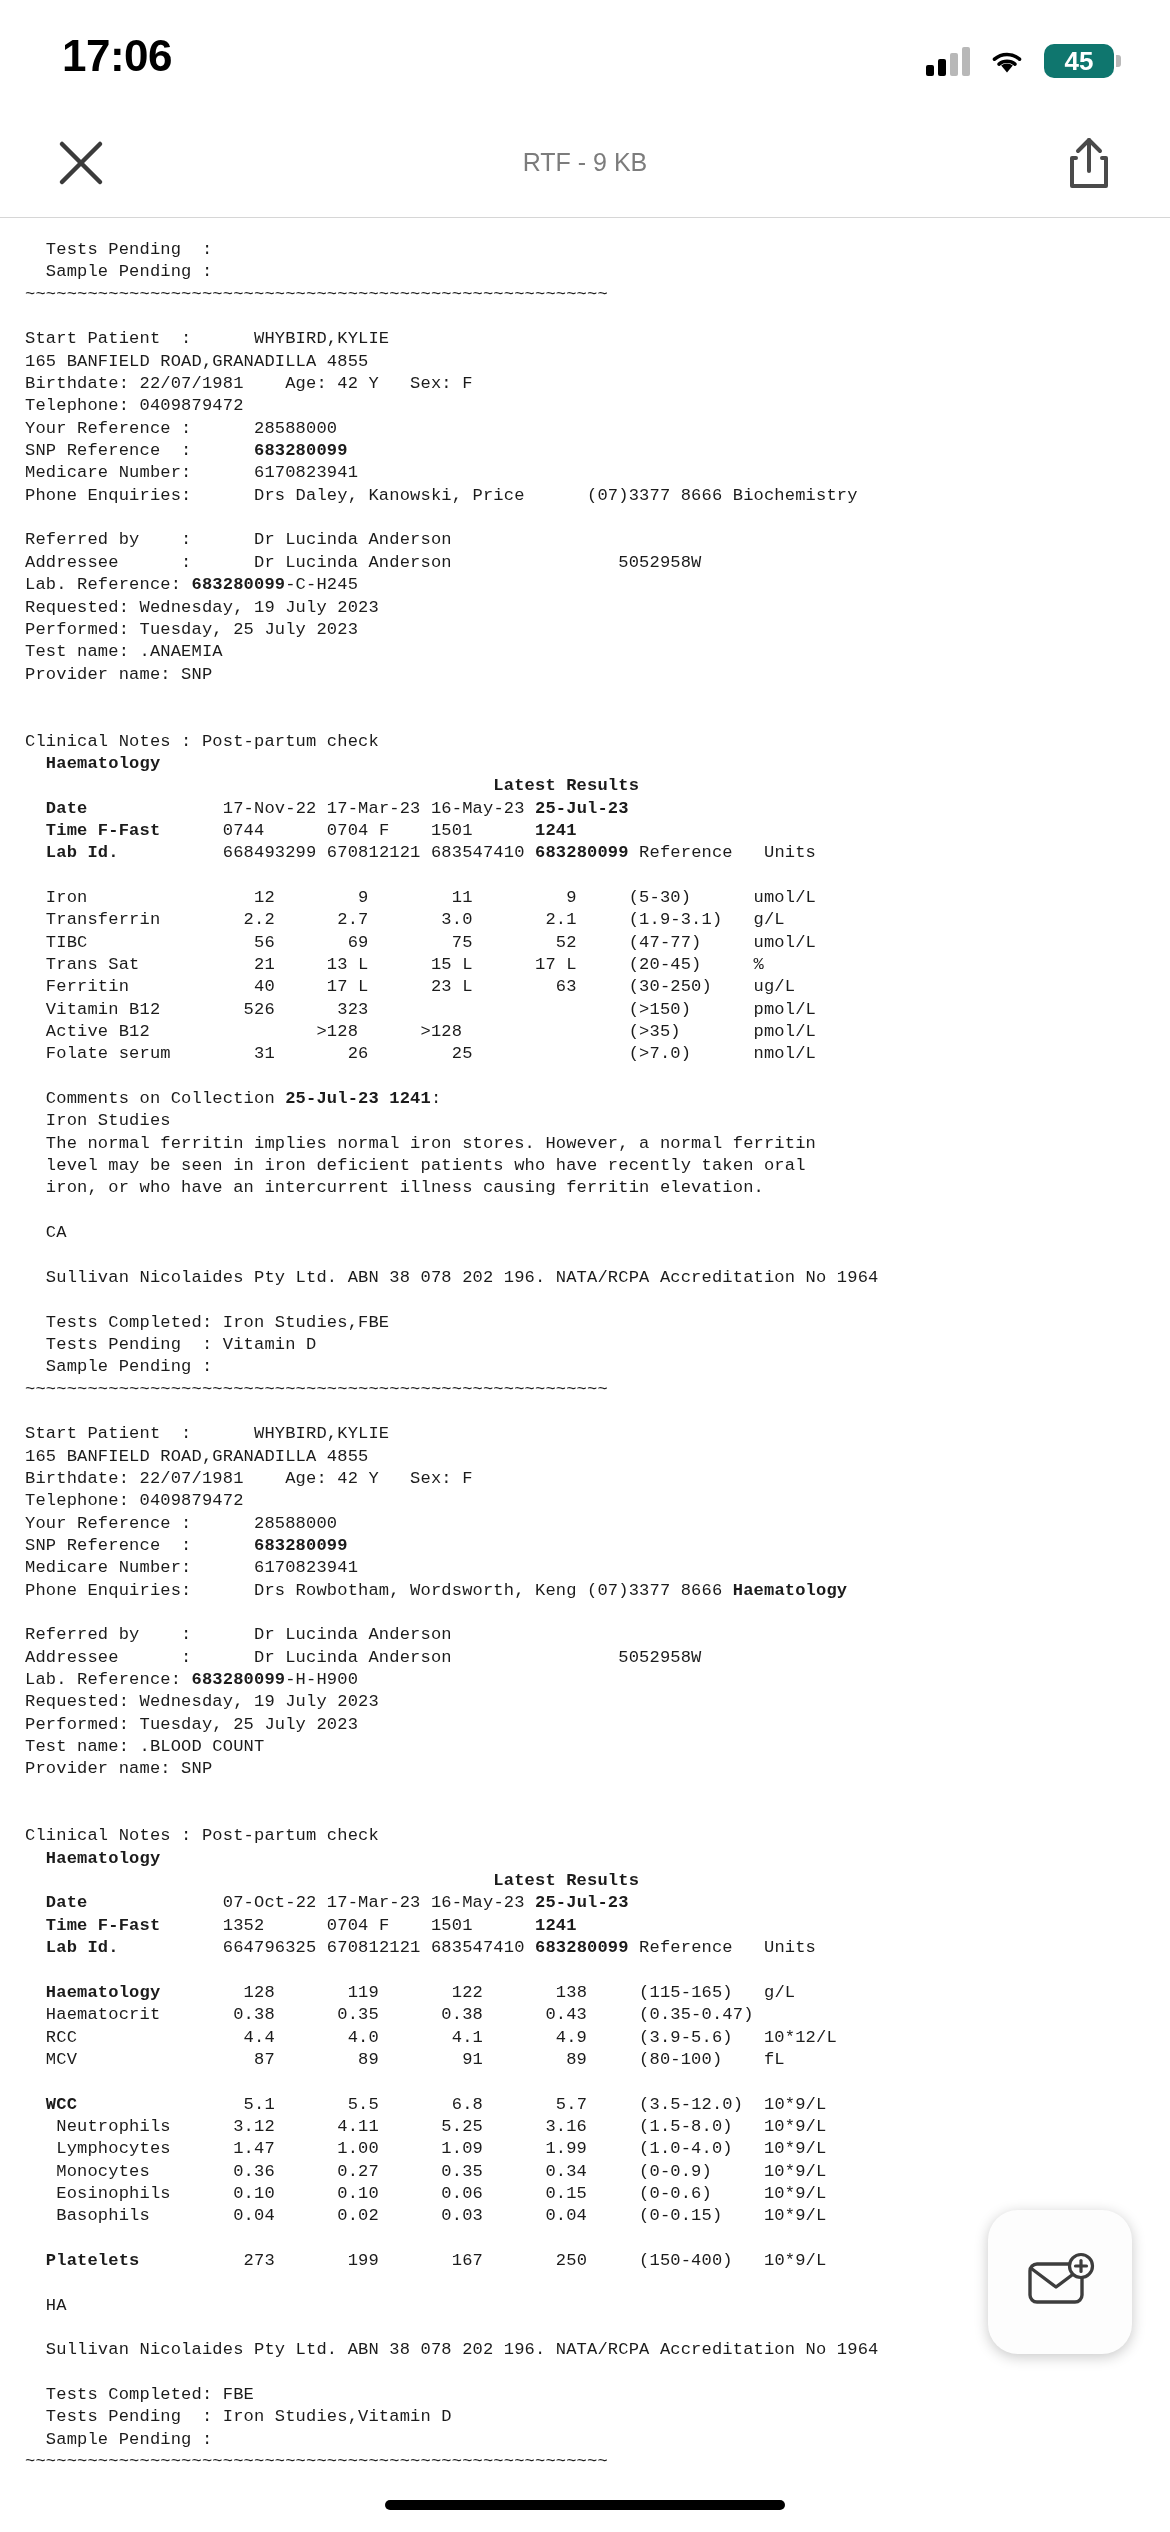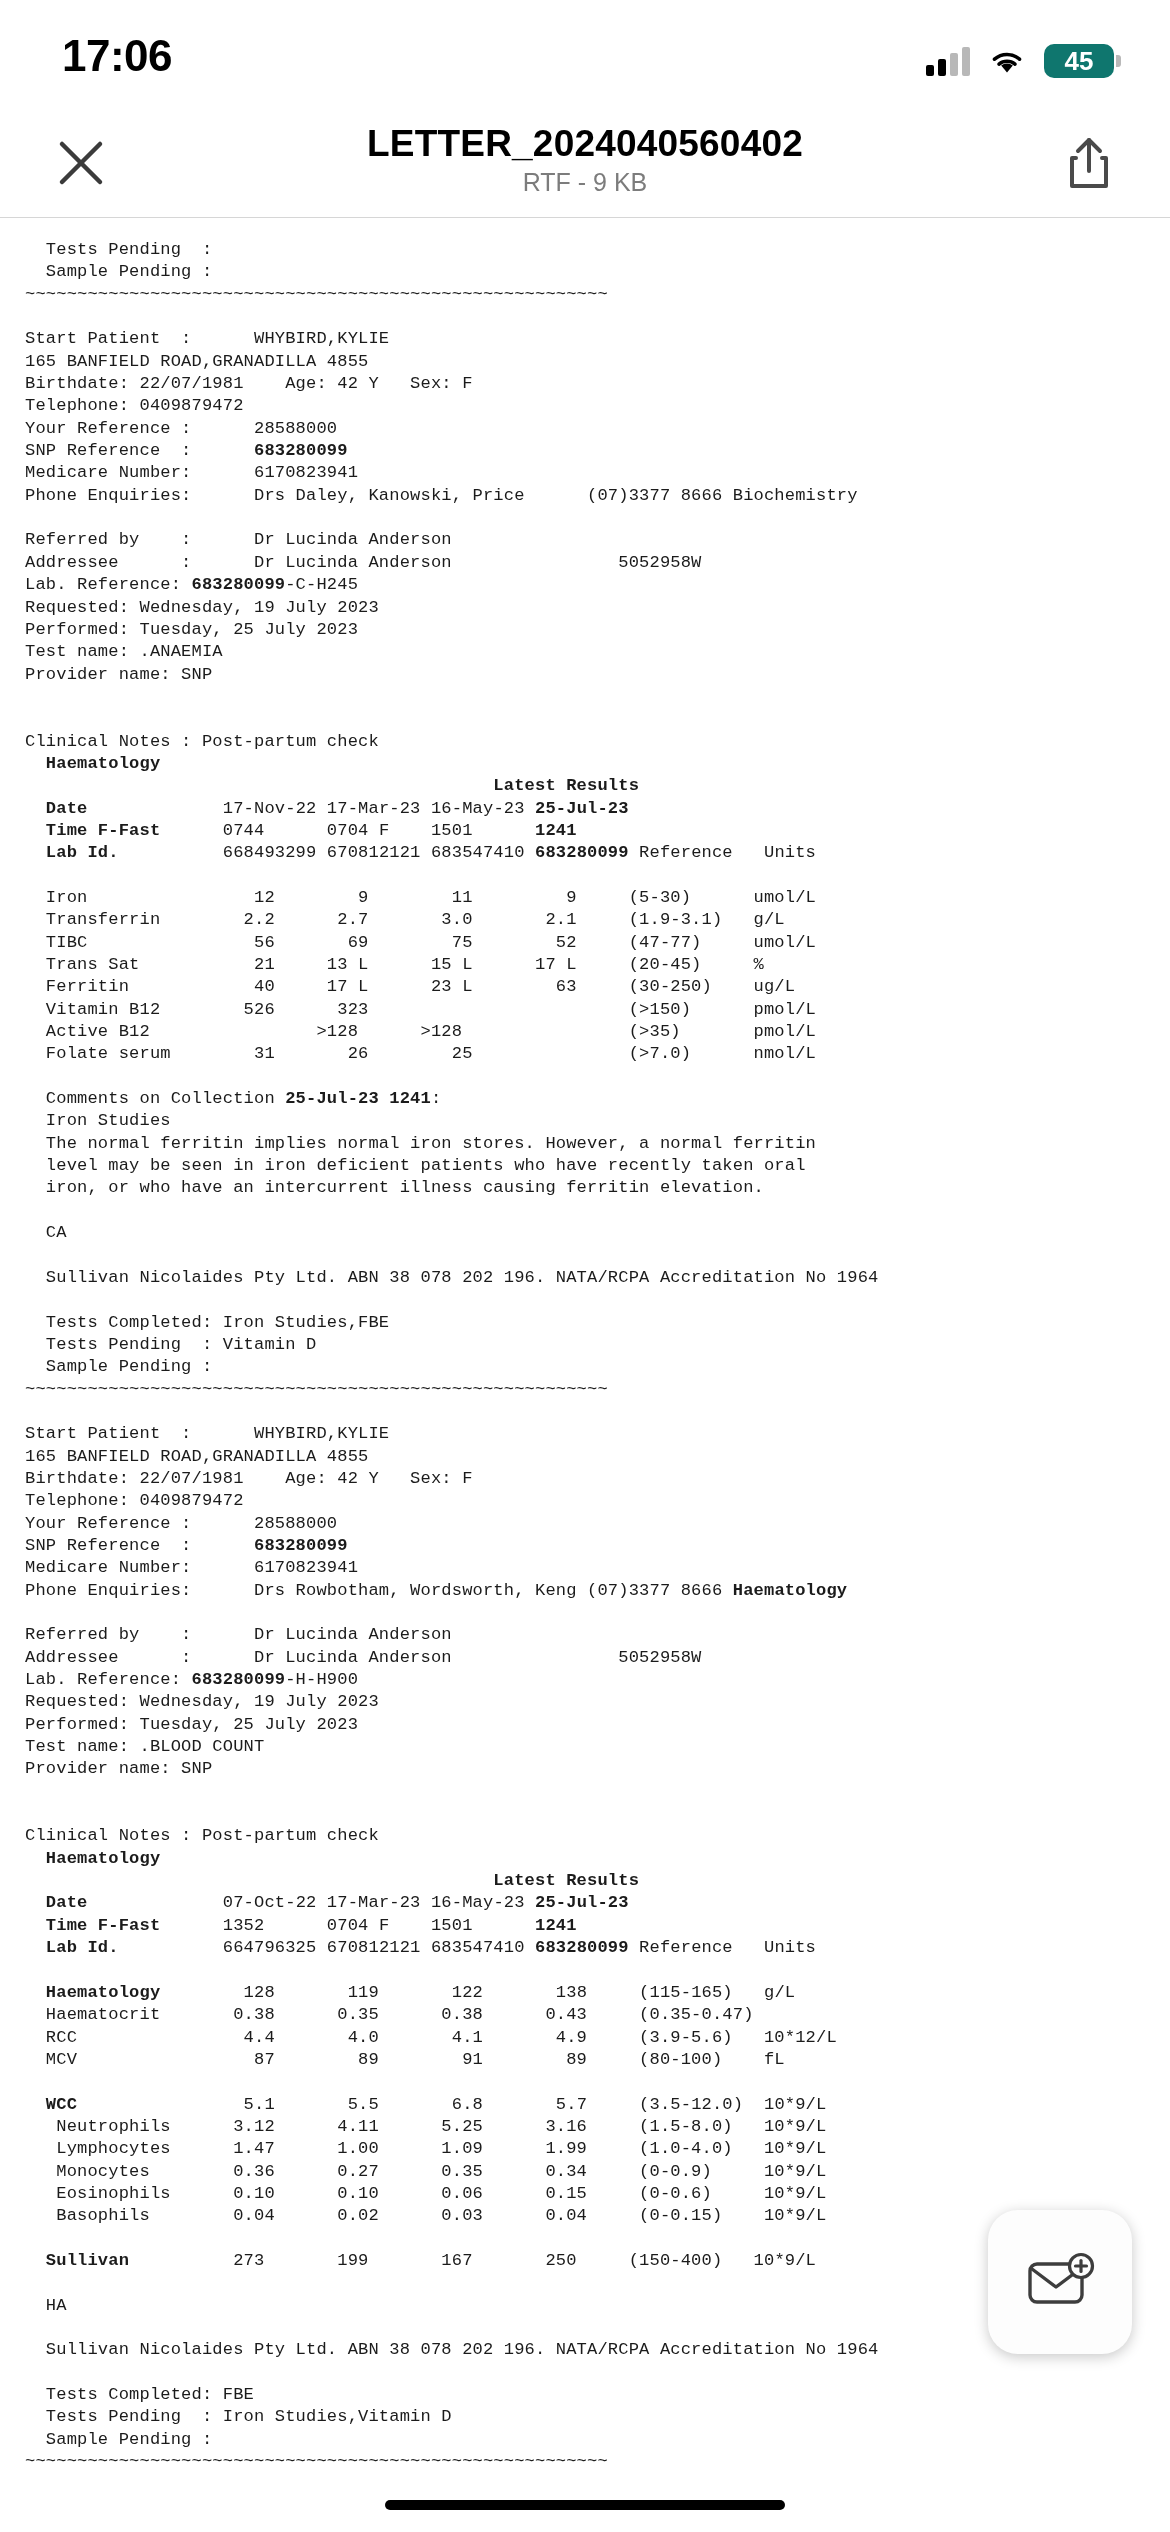--- a/index.html
+++ b/index.html
@@ -168,21 +168,20 @@
 </div>
 
 <div class="doc-header">
   <div class="close-btn">
     <svg width="50" height="50" viewBox="0 0 50 50">
       <line x1="6" y1="6" x2="44" y2="44" stroke="#3b3b3b" stroke-width="4.5" stroke-linecap="round"></line>
       <line x1="44" y1="6" x2="6" y2="44" stroke="#3b3b3b" stroke-width="4.5" stroke-linecap="round"></line>
     </svg>
   </div>
   <div class="header-titles">
-    <div class="doc-title">LETTER_2024040560402</div>
     <div class="doc-sub">RTF - 9 KB</div>
   </div>
   <div class="share-btn">
     <svg width="46" height="56" viewBox="0 0 46 56">
       <path d="M23 5 L23 36" stroke="#4a4a4a" stroke-width="4" stroke-linecap="round"></path>
       <path d="M12 16 L23 5 L34 16" stroke="#4a4a4a" stroke-width="4" fill="none" stroke-linecap="round" stroke-linejoin="round"></path>
       <path d="M10 23 L6 23 L6 51 L40 51 L40 23 L36 23" stroke="#4a4a4a" stroke-width="4" fill="none" stroke-linecap="round" stroke-linejoin="round"></path>
     </svg>
   </div>
 </div>
@@ -271,21 +270,21 @@
   RCC                4.4       4.0       4.1       4.9     (3.9-5.6)   10*12/L
   MCV                 87        89        91        89     (80-100)    fL
 
   <b>WCC</b>                5.1       5.5       6.8       5.7     (3.5-12.0)  10*9/L
    Neutrophils      3.12      4.11      5.25      3.16     (1.5-8.0)   10*9/L
    Lymphocytes      1.47      1.00      1.09      1.99     (1.0-4.0)   10*9/L
    Monocytes        0.36      0.27      0.35      0.34     (0-0.9)     10*9/L
    Eosinophils      0.10      0.10      0.06      0.15     (0-0.6)     10*9/L
    Basophils        0.04      0.02      0.03      0.04     (0-0.15)    10*9/L
 
-  <b>Sullivan</b>          273       199       167       250     (150-400)   10*9/L
+  <b>Platelets</b>          273       199       167       250     (150-400)   10*9/L
 
   HA
 
   Sullivan Nicolaides Pty Ltd. ABN 38 078 202 196. NATA/RCPA Accreditation No 1964
 
   Tests Completed: FBE
   Tests Pending  : Iron Studies,Vitamin D
   Sample Pending :
 ~~~~~~~~~~~~~~~~~~~~~~~~~~~~~~~~~~~~~~~~~~~~~~~~~~~~~~~~
 </pre>

